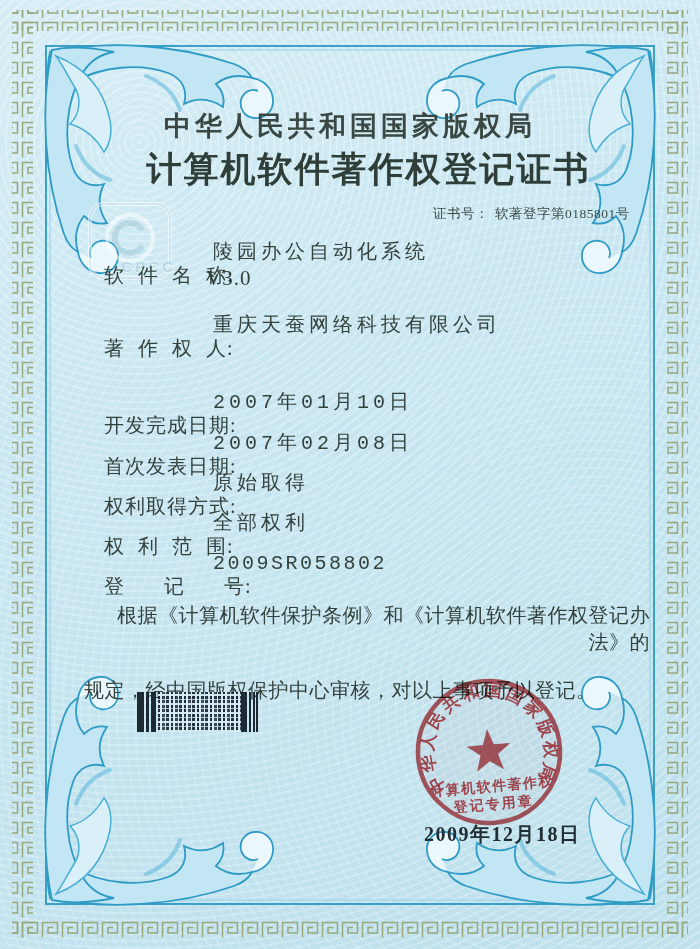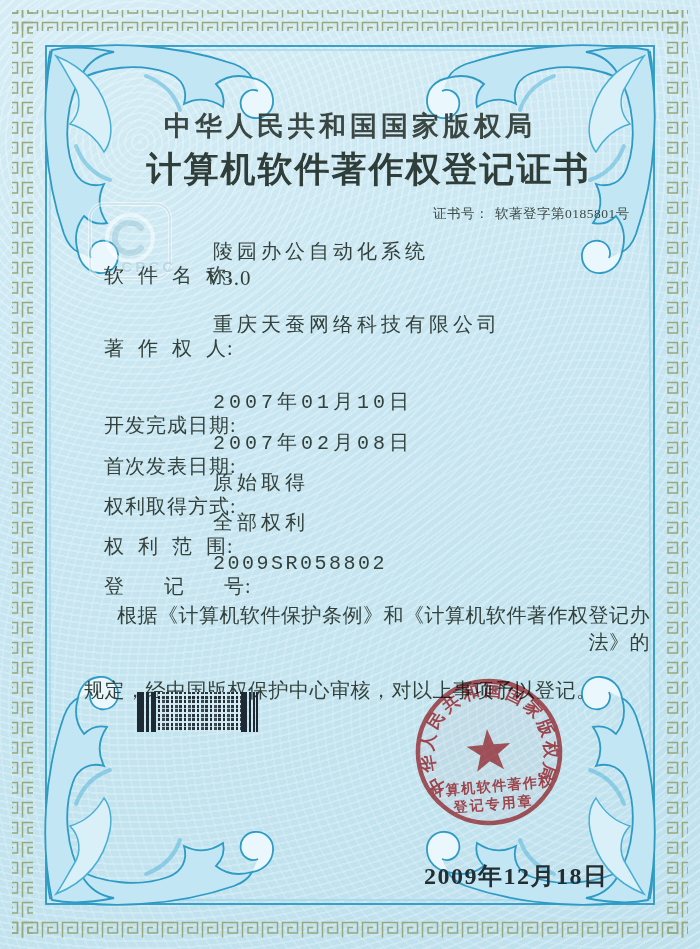--- a/index.html
+++ b/index.html
@@ -47,22 +47,22 @@
     background:linear-gradient(90deg,#1d2933 0 7px,rgba(0,0,0,0) 7px 9px,#1d2933 9px 12px,rgba(0,0,0,0) 12px 14px,#1d2933 14px 19px,rgba(0,0,0,0) 19px 21px);}
   .bc-mid{flex:1;height:100%;
     background:
       repeating-linear-gradient(0deg, rgba(215,238,245,.95) 0 2px, rgba(0,0,0,0) 2px 5px, rgba(215,238,245,.75) 5px 6px, rgba(0,0,0,0) 6px 9px),
       repeating-linear-gradient(90deg, rgba(24,34,44,.95) 0 2px, rgba(214,238,245,.9) 2px 4px, rgba(24,34,44,.8) 4px 7px, rgba(214,238,245,.95) 7px 8px, rgba(24,34,44,.9) 8px 11px, rgba(214,238,245,.85) 11px 13px);}
   .bc-right{width:17px;height:100%;
     background:linear-gradient(90deg,#1d2933 0 6px,rgba(0,0,0,0) 6px 8px,#1d2933 8px 10px,rgba(0,0,0,0) 10px 12px,#1d2933 12px 14px,rgba(0,0,0,0) 14px 15px,#1d2933 15px 17px);}
   .seal{position:absolute;left:389px;top:652px;z-index:3;opacity:.9;mix-blend-mode:multiply;transform:rotate(-5deg);}
   .seal text{fill:#c2383e;}
   .issue-date{
-    position:absolute;left:424px;top:821px;z-index:4;font-size:24px;font-weight:bold;
-    letter-spacing:1.5px;color:#222e33;white-space:nowrap;margin-top:39px;}
+    position:absolute;left:424px;top:821px;z-index:4;font-size:20px;font-weight:bold;
+    letter-spacing:1.5px;color:#222e33;white-space:nowrap;}
 </style>
 </head>
 <body>
 
 <div class="page">
   <div class="guilloche"></div>
 
   <svg class="border-svg" width="700" height="949" viewBox="0 0 700 949" aria-hidden="true">
     <defs>
       <pattern id="gk" width="20" height="20" patternUnits="userSpaceOnUse">

